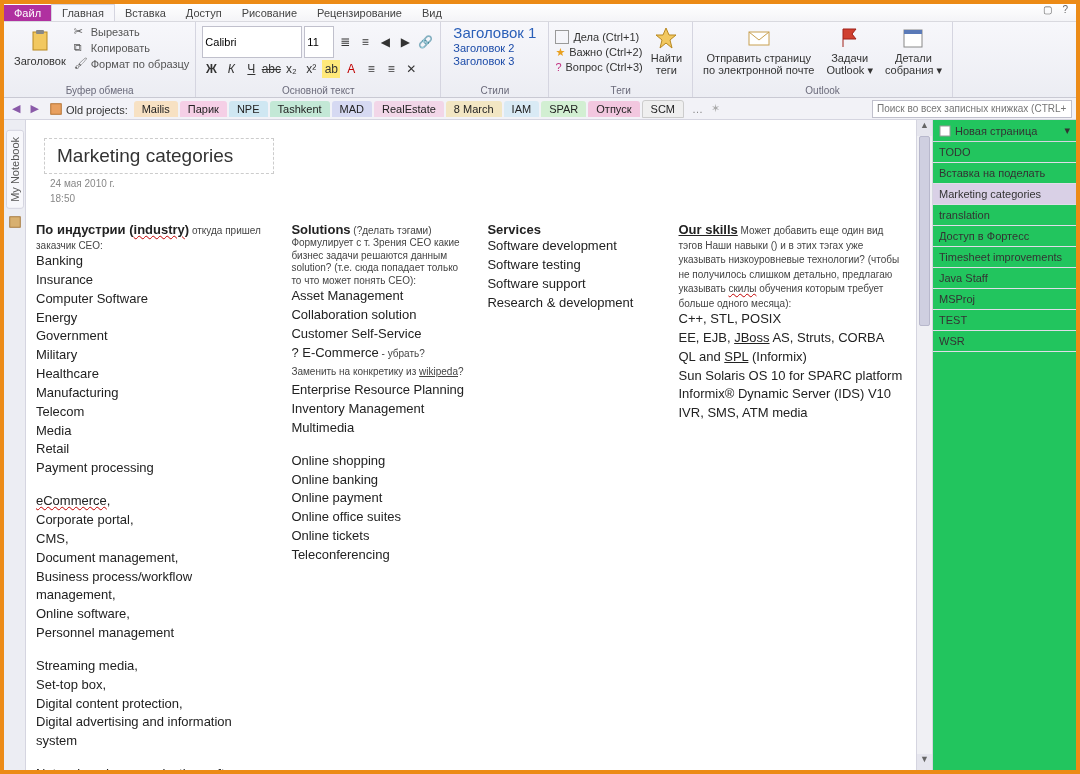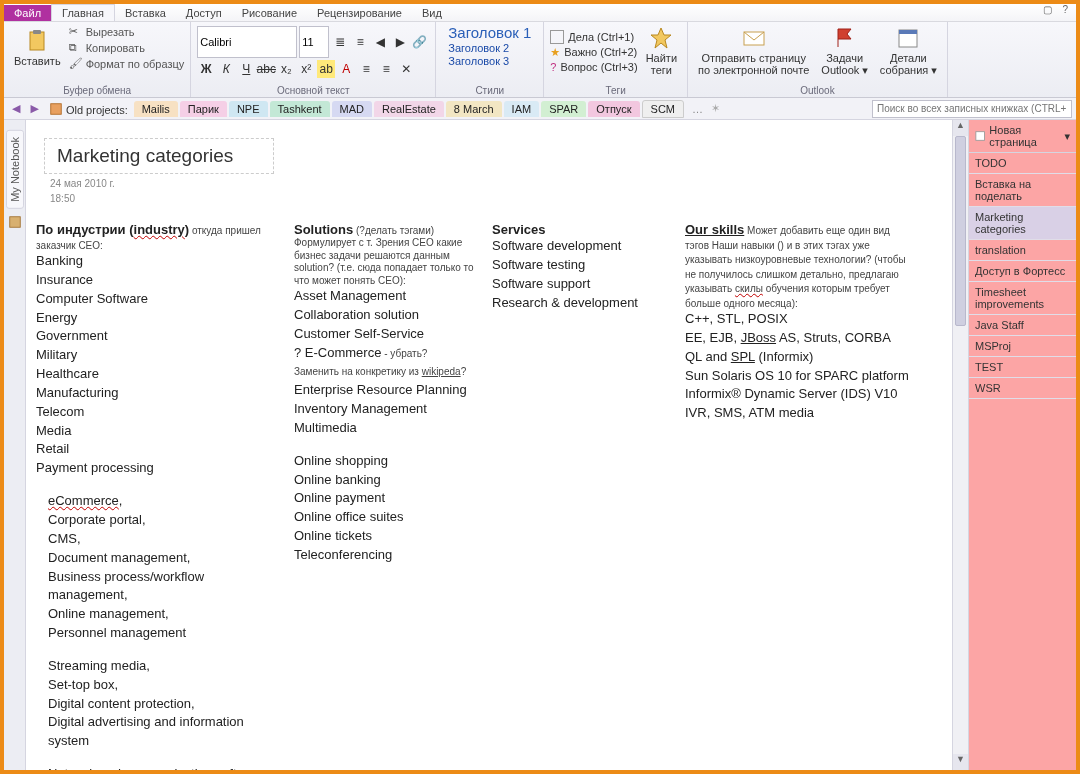--- a/index.html
+++ b/index.html
@@ -55,22 +55,22 @@
 .col1{width:240px}
 .col2{width:180px}
 .col3{width:175px}
 .col4{width:230px}
 .hdr{font-size:13px;font-weight:bold;color:#222}
 .hdr-note{font-size:10px;font-weight:normal;color:#444}
 .small-note{font-size:10px;color:#444;line-height:1.25}
 .line{font-size:13px;line-height:1.45}
 .wavy{text-decoration:underline wavy #C00000;text-decoration-thickness:1px}
 .u{text-decoration:underline}
-.sub{margin-left:12px}
-.rightpane{width:108px;background:#fca5a5;border-left:1px solid #d5d5e0;display:flex;flex-direction:column;font-size:11px}
+.sub{}
+.rightpane{width:144px;background:#22c55e;border-left:1px solid #d5d5e0;display:flex;flex-direction:column;font-size:11px}
 .rp-new{padding:4px 6px;color:#333;border-bottom:1px solid #d5d5e0;display:flex;align-items:center;gap:4px}
 .rp-item{padding:4px 6px;border-bottom:1px solid #e0dde8;color:#333;cursor:pointer}
 .rp-item.active{background:#d9d0e6}
 .scrollbar{width:16px;background:#f0f0f4;border-left:1px solid #d5d5e0;position:relative}
 .sb-up,.sb-dn{height:16px;text-align:center;font-size:9px;color:#666;background:#e6e6ee}
 .sb-dn{position:absolute;bottom:0;width:100%}
 .sb-thumb{position:absolute;top:16px;left:2px;right:2px;height:190px;background:#cfcfe0;border:1px solid #b8b8cc;border-radius:2px}
 .win-btns{position:absolute;right:4px;top:0;display:flex;gap:2px;font-size:10px;color:#666}
 .win-btns span{padding:0 4px;cursor:pointer}
 .pin-ic{width:12px;height:12px}
@@ -94,21 +94,21 @@
  </div>
 
  <div class="ribbon">
   <div class="rgroup">
    <div class="ribbon-top">
     <div class="big-btn">
      <svg class="big-icon" viewBox="0 0 24 24">
               <rect x="5" y="3" width="14" height="18" fill="#F2C860" stroke="#B88820"></rect>
               <rect x="8" y="1" width="8" height="4" fill="#888" rx="1"></rect>
             </svg>
-     <span>Вставить</span>
+     <span>Заголовок</span>
     </div>
     <div>
      <div class="small-row">
               <span class="small-icon">✂</span>
               <span>Вырезать</span>
             </div>
      <div class="small-row">
               <span class="small-icon">⧉</span>
               <span>Копировать</span>
             </div>
@@ -280,21 +280,21 @@
               <div class="line">Retail</div>
               <div class="line">Payment processing</div>
             </div>
      <div style="height:14px"></div>
      <div id="c1-g2" class="sub">
               <div class="line"><span class="wavy">eCommerce</span>,</div>
               <div class="line">Corporate portal,</div>
               <div class="line">CMS,</div>
               <div class="line">Document management,</div>
               <div class="line">Business process/workflow management,</div>
-              <div class="line">Online management,</div>
+              <div class="line">Online software,</div>
               <div class="line">Personnel management</div>
             </div>
      <div style="height:14px"></div>
      <div id="c1-g3" class="sub">
               <div class="line">Streaming media,</div>
               <div class="line">Set-top box,</div>
               <div class="line">Digital content protection,</div>
               <div class="line">Digital advertising and information system</div>
             </div>
      <div style="height:14px"></div>

